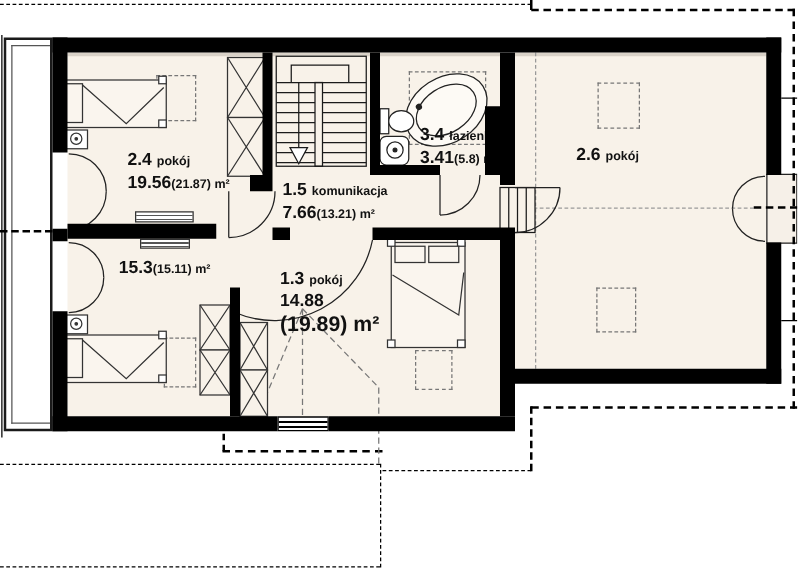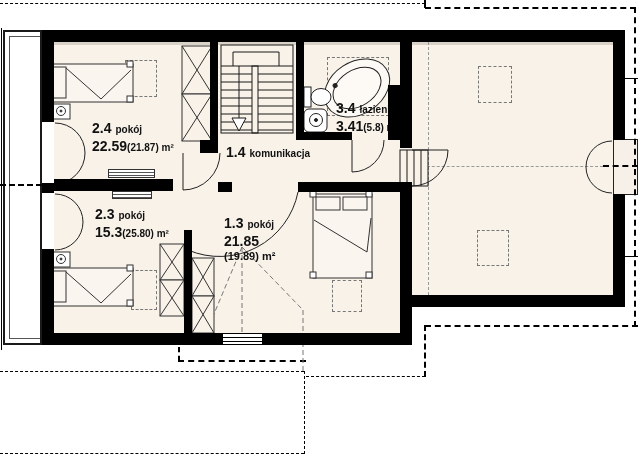--- a/index.html
+++ b/index.html
@@ -14,21 +14,21 @@
   .window{position:absolute;z-index:6;background:repeating-linear-gradient(180deg,#fff 0 3px,#000 3px 4px);border:1px solid #000;box-sizing:border-box;}
   .balcony{position:absolute;left:3px;top:30px;width:39px;height:315px;background:#fff;border:2px solid #1a1a1a;box-sizing:border-box;z-index:1;}
   .balcony-inner{position:absolute;left:4px;top:4px;bottom:4px;right:0;border-left:1px solid #555;border-top:1px solid #555;border-bottom:1px solid #555;}
   .sill{position:absolute;left:613px;top:139px;width:25px;height:56px;background:#f6f0e8;border:1px solid #222;box-sizing:border-box;z-index:2;}
   svg.plan{position:absolute;left:0;top:0;z-index:3;}
   .room-label{position:absolute;z-index:4;color:#111;font-weight:bold;line-height:1.12;white-space:nowrap;}
   .room-label .num{font-size:14px;}
   .room-label .nm{font-size:10px;margin-left:4px;}
   .room-label .area{font-size:14px;margin-top:24px;}
   .room-label .note{font-size:10px;}
-  .room-label.stacked .note{display:block;font-size:11px;}
+  .room-label.stacked .note{display:block;font-size:17px;}
 </style>
 </head>
 <body>
 
 <div id="stage">
 
   <div class="balcony">
       <div class="balcony-inner"></div>
     </div>
   <div class="sill"></div>
@@ -182,44 +182,45 @@
       <ellipse cx="321" cy="97" rx="10" ry="8.5"></ellipse>
     </g>
     <g stroke="#222" stroke-width="1" fill="#fff">
       <rect x="304" y="109" width="23" height="23" rx="5"></rect>
       <circle cx="316" cy="120" r="6.5"></circle>
       <circle cx="316" cy="120" r="1.5" fill="#222"></circle>
     </g>
   </svg>
 
   <div class="room-label" style="left:226px;top:143px">
-    <div><span class="num">1.4</span><span class="nm">komunikacja</span></div>
+    <div><span class="num">1.5</span><span class="nm">komunikacja</span></div>
+    <div><span class="area">7.66</span><span class="note">(13.21) m²</span></div>
   </div>
 
   <div class="room-label stacked" style="left:224px;top:214px">
     <div><span class="num">1.3</span><span class="nm">pokój</span></div>
-    <div><span class="area">21.85</span><span class="note">(19.89) m²</span></div>
+    <div><span class="area">14.88</span><span class="note">(19.89) m²</span></div>
   </div>
 
   <div class="room-label" style="left:95px;top:205px">
-    <div><span class="num">2.3</span><span class="nm">pokój</span></div>
-    <div><span class="area">15.3</span><span class="note">(25.80) m²</span></div>
-  </div>
-
-  <div class="room-label" style="left:92px;top:119px">
+    <div><span class="area">15.3</span><span class="note">(15.11) m²</span></div>
+  </div>
+
+  <div class="room-label" style="left:102px;top:119px">
     <div><span class="num">2.4</span><span class="nm">pokój</span></div>
-    <div><span class="area">22.59</span><span class="note">(21.87) m²</span></div>
+    <div><span class="area">19.56</span><span class="note">(21.87) m²</span></div>
   </div>
 
   <div class="room-label" style="left:336px;top:99px">
     <div><span class="num">3.4</span><span class="nm">łazienka</span></div>
     <div><span class="area">3.41</span><span class="note">(5.8) m²</span></div>
   </div>
 
   <div class="room-label" style="left:461px;top:115px">
+    <div><span class="num">2.6</span><span class="nm">pokój</span></div>
   </div>
 
   <div class="wall" style="left:42px;top:30px;width:583px;height:12px"></div>
   <div class="wall" style="left:42px;top:30px;width:12px;height:92px"></div>
   <div class="wall" style="left:42px;top:183px;width:12px;height:10px"></div>
   <div class="wall" style="left:42px;top:249px;width:12px;height:96px"></div>
   <div class="wall" style="left:42px;top:333px;width:180px;height:12px"></div>
   <div class="wall" style="left:263px;top:333px;width:149px;height:12px"></div>
   <div class="wall" style="left:400px;top:42px;width:12px;height:106px"></div>
   <div class="wall" style="left:400px;top:186px;width:12px;height:147px"></div>

